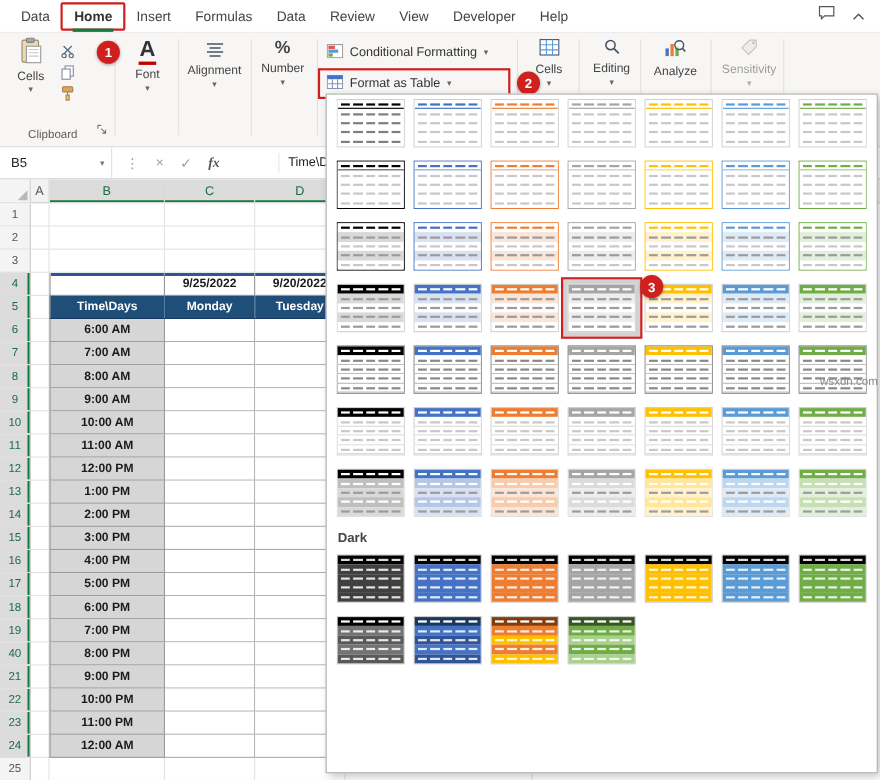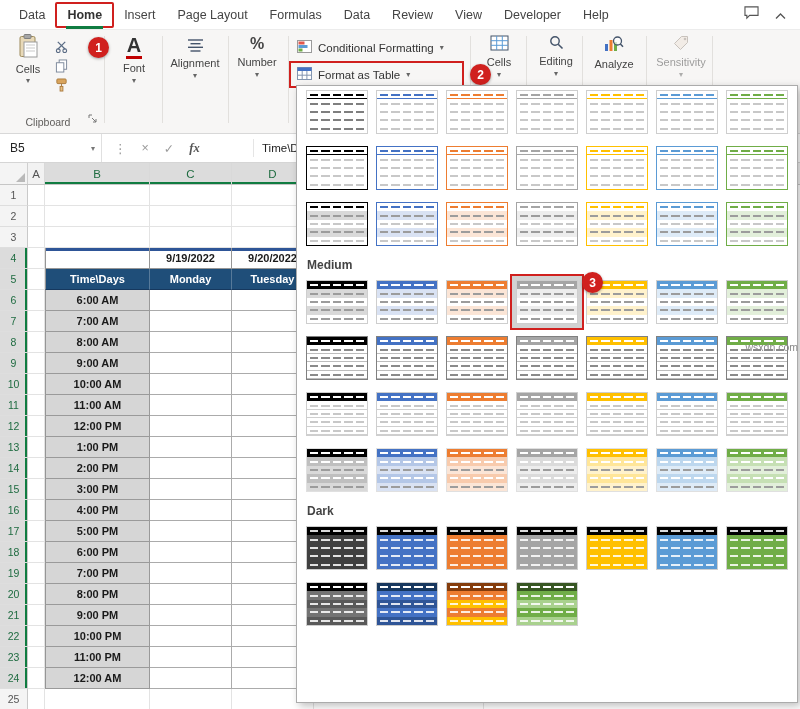--- a/index.html
+++ b/index.html
@@ -89,21 +89,20 @@
 </head>
 <body>
 
 <div class="topbar">
   <div class="tab">Data</div>
   <div class="tab active">
     <span>Home</span>
     <span class="redbox"></span>
   </div>
   <div class="tab">Insert</div>
-  <div class="tab">Page Layout</div>
   <div class="tab">Formulas</div>
   <div class="tab">Data</div>
   <div class="tab">Review</div>
   <div class="tab">View</div>
   <div class="tab">Developer</div>
   <div class="tab">Help</div>
   <div class="topbar-icons">
     <span>
       <svg width="15" height="14" viewBox="0 0 16 15">
           <path d="M1 1h14v9H6l-3 3v-3H1z" fill="none" stroke="#555" stroke-width="1.2"></path>
@@ -330,21 +329,21 @@
       <div class="cell" style="width: 17px;"></div>
       <div class="cell" style="width: 105px;"></div>
       <div class="cell" style="width: 82px;"></div>
       <div class="cell" style="width: 82px;"></div>
       <div class="cell" style="width: 170px;"></div>
     </div>
     <div class="gridrow">
       <div class="rowhdr sel">4</div>
       <div class="cell" style="width: 17px;"></div>
       <div class="cell date blue-top bl" style="width: 105px;"></div>
-      <div class="cell date blue-top" style="width: 82px;">9/19/2022</div>
+      <div class="cell date blue-top" style="width: 82px;">9/25/2022</div>
       <div class="cell date blue-top" style="width: 82px;">9/20/2022</div>
       <div class="cell" style="width: 170px;"></div>
     </div>
     <div class="gridrow">
       <div class="rowhdr sel">5</div>
       <div class="cell" style="width: 17px;"></div>
       <div class="cell navy bl" style="width: 105px;">Time\Days</div>
       <div class="cell navy" style="width: 82px;">Monday</div>
       <div class="cell navy" style="width: 82px;">Tuesday</div>
       <div class="cell" style="width: 170px;"></div>
@@ -455,21 +454,21 @@
     </div>
     <div class="gridrow">
       <div class="rowhdr sel">19</div>
       <div class="cell" style="width: 17px;"></div>
       <div class="cell time bl" style="width: 105px;">7:00 PM</div>
       <div class="cell body" style="width: 82px;"></div>
       <div class="cell body" style="width: 82px;"></div>
       <div class="cell" style="width: 170px;"></div>
     </div>
     <div class="gridrow">
-      <div class="rowhdr sel">20</div>
+      <div class="rowhdr sel">40</div>
       <div class="cell" style="width: 17px;"></div>
       <div class="cell time bl" style="width: 105px;">8:00 PM</div>
       <div class="cell body" style="width: 82px;"></div>
       <div class="cell body" style="width: 82px;"></div>
       <div class="cell" style="width: 170px;"></div>
     </div>
     <div class="gridrow">
       <div class="rowhdr sel">21</div>
       <div class="cell" style="width: 17px;"></div>
       <div class="cell time bl" style="width: 105px;">9:00 PM</div>
@@ -1289,21 +1288,20 @@
           </div>
           <div class="trow" style="background: rgb(255, 255, 255);">
             <span class="dash" style="background: rgb(200, 200, 200);"></span>
             <span class="dash" style="background: rgb(200, 200, 200);"></span>
             <span class="dash" style="background: rgb(200, 200, 200);"></span>
             <span class="dash" style="background: rgb(200, 200, 200);"></span>
             <span class="dash" style="background: rgb(200, 200, 200);"></span>
           </div>
         </div>
       </div>
-      <div class="gsec">Medium</div>
       <div class="grow">
         <div class="thumb">
           <div class="trow" style="background: rgb(0, 0, 0);">
             <span class="dash" style="background: rgb(255, 255, 255);"></span>
             <span class="dash" style="background: rgb(255, 255, 255);"></span>
             <span class="dash" style="background: rgb(255, 255, 255);"></span>
             <span class="dash" style="background: rgb(255, 255, 255);"></span>
             <span class="dash" style="background: rgb(255, 255, 255);"></span>
           </div>
           <div class="trow" style="background: rgb(217, 217, 217);">

